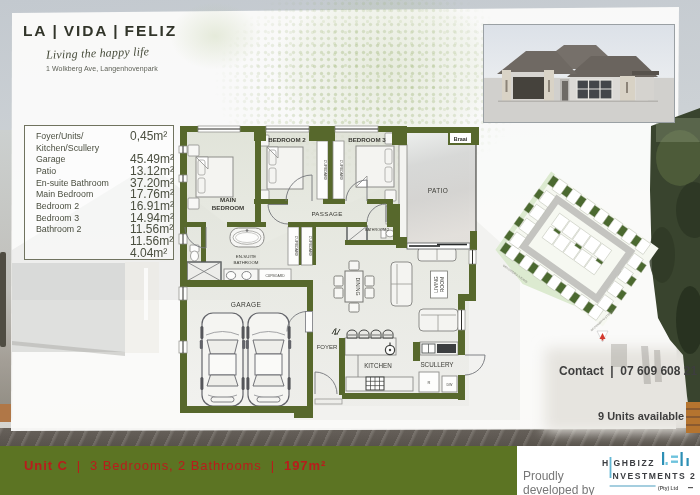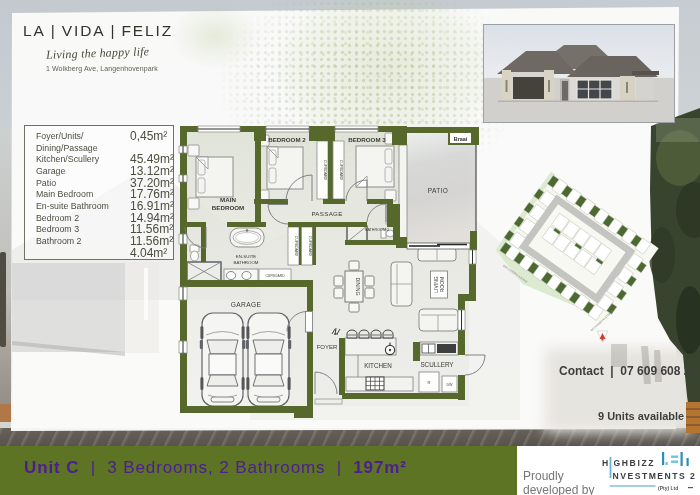--- a/index.html
+++ b/index.html
@@ -68,36 +68,35 @@
 
     <g>
       <rect x="686" y="402" width="14" height="31" fill="#b5742f"></rect>
       <rect x="686" y="408" width="14" height="2" fill="#8a5a30"></rect>
       <rect x="686" y="416" width="14" height="2" fill="#8a5a30"></rect>
       <rect x="686" y="424" width="14" height="2" fill="#8a5a30"></rect>
     </g>
   </svg>
 </div>
 
-<div class="abs" style="left:23px;top:22px;width:300px;height:20px;font-size:15.5px;letter-spacing:1.9px;color:#32352a;font-weight:400;">LA | VIDA | FELIZ</div>
+<div class="abs" style="left:23px;top:22px;width:300px;height:20px;font-size:15.5px;letter-spacing:1.9px;color:#32352a;font-weight:700;">LA | VIDA | FELIZ</div>
 
 <div class="abs" style="left:46px;top:44px;width:220px;height:18px;font-family:'Liberation Serif',serif;font-style:italic;font-size:12px;color:#474c3b;transform:rotate(-2deg);letter-spacing:0.2px;">Living the happy life</div>
 
 <div class="abs" style="left:46px;top:65px;width:240px;height:12px;font-size:7px;color:#5c5f55;letter-spacing:0.1px;">1 Wolkberg Ave, Langenhovenpark</div>
 
 <div class="abs" style="left:24px;top:125px;width:148px;height:133px;border:1px solid #70735f;background:rgba(255,255,255,0.45);"></div>
 
 <div class="abs" style="left:36px;top:131px;width:136px;height:126px;font-size:8.8px;line-height:11.65px;color:#4b4f40;">
   <div>Foyer/Units/</div>
-  <div>Dining/Passage</div>
   <div>Kitchen/Scullery</div>
   <div>Garage</div>
   <div>Patio</div>
+  <div>En-suite Bathroom</div>
   <div>Main Bedroom</div>
-  <div>En-suite Bathroom</div>
   <div>Bedroom 2</div>
   <div>Bedroom 3</div>
   <div>Bathroom 2</div>
 </div>
 
 <div class="abs" style="left:130px;top:131px;width:60px;height:126px;font-size:12px;line-height:11.65px;color:#4b4f40;">
   <div>0,45m²</div>
   <div>&nbsp;</div>
   <div>45.49m²</div>
   <div>13.12m²</div>
@@ -637,21 +636,21 @@
   <rect x="601.7" y="338" width="1.6" height="2.5" fill="#d33a2f"></rect>
 </g>
 </svg>
 
 <div class="abs" style="left:559px;top:364px;width:140px;height:14px;font-size:12px;font-weight:bold;color:#3e3e3e;">Contact&nbsp; |&nbsp; 07 609 608 21</div>
 
 <div class="abs" style="left:598px;top:410px;width:110px;height:14px;font-size:11px;font-weight:bold;color:#3e3e3e;">9 Units available</div>
 
 <div class="abs" style="left:0;top:446px;width:517px;height:49px;background:#5c7423;"></div>
 
-<div class="abs" style="left:24px;top:458px;width:490px;height:26px;font-size:17px;letter-spacing:0.9px;color:#4c1d95;"><b>Unit C</b>&nbsp;&nbsp;|&nbsp;&nbsp;3 Bedrooms, 2 Bathrooms&nbsp;&nbsp;|&nbsp;&nbsp;<b>197m²</b></div>
+<div class="abs" style="left:24px;top:458px;width:490px;height:26px;font-size:13px;letter-spacing:0.9px;color:#b91c1c;"><b>Unit C</b>&nbsp;&nbsp;|&nbsp;&nbsp;3 Bedrooms, 2 Bathrooms&nbsp;&nbsp;|&nbsp;&nbsp;<b>197m²</b></div>
 
 <div class="abs" style="left:517px;top:446px;width:183px;height:49px;background:#ffffff;"></div>
 
 <div class="abs" style="left:523px;top:469px;width:90px;height:12px;font-size:12px;color:#777;">Proudly developed by</div>
 
 <div class="abs" style="left:596px;top:448px;width:104px;height:47px;">
   <svg width="104" height="47" viewBox="0 0 104 47">
     <text x="6" y="17.5" font-family="Liberation Sans" font-size="8.6" letter-spacing="2" fill="#3c3e42" font-weight="bold">H</text>
     <rect x="13.6" y="9" width="1.8" height="21" fill="#63b7d4"></rect>
     <text x="17.5" y="17.5" font-family="Liberation Sans" font-size="8.6" letter-spacing="1.6" fill="#3c3e42" font-weight="bold">GHBIZZ</text>

